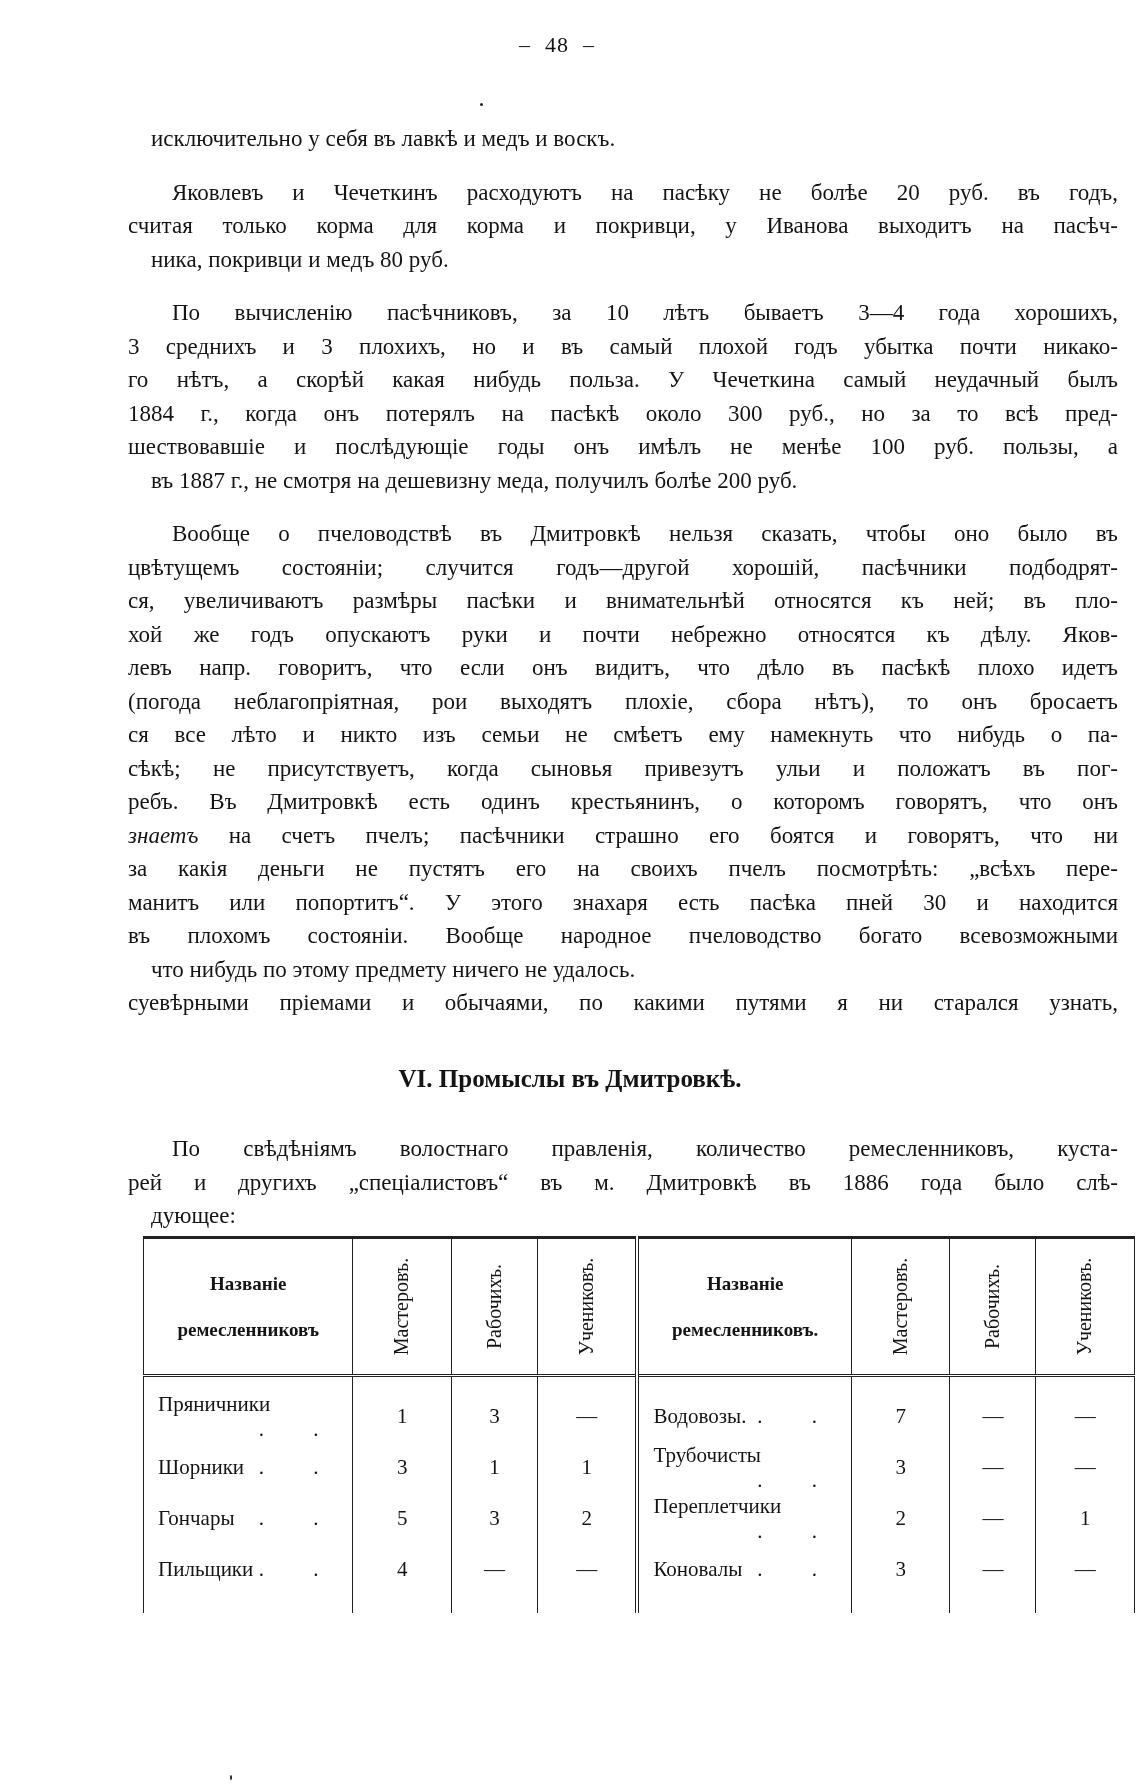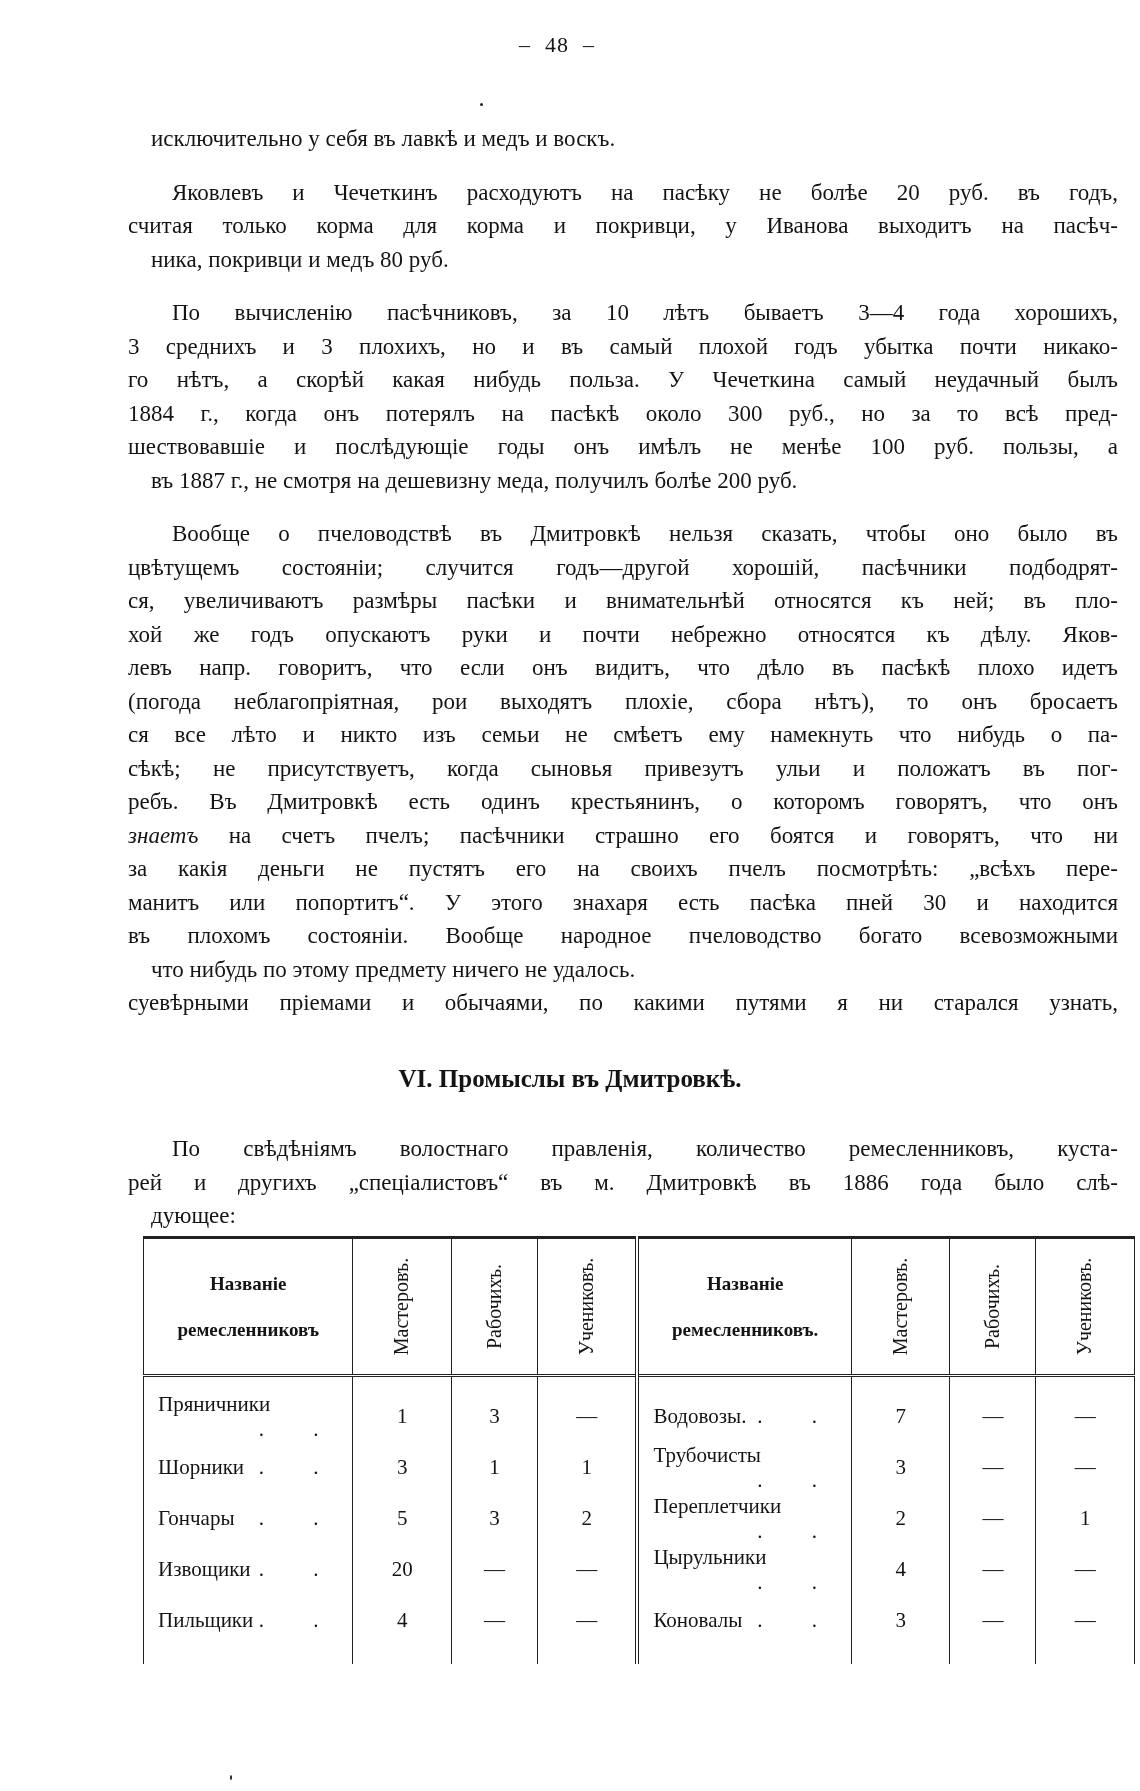--- a/index.html
+++ b/index.html
@@ -127,30 +127,20 @@
         <td class="nm"><span>Гончары</span><span class="dots">. .</span></td>
         <td>5</td>
         <td>3</td>
         <td class="dbl">2</td>
         <td class="nm"><span>Переплетчики</span><span class="dots">. .</span></td>
         <td>2</td>
         <td>—</td>
         <td>1</td>
       </tr>
       <tr>
-        <td class="nm"><span>Извощики</span><span class="dots">. .</span></td>
-        <td>20</td>
-        <td>—</td>
-        <td class="dbl">—</td>
-        <td class="nm"><span>Цырульники</span><span class="dots">. .</span></td>
-        <td>4</td>
-        <td>—</td>
-        <td>—</td>
-      </tr>
-      <tr>
         <td class="nm"><span>Пильщики</span><span class="dots">. .</span></td>
         <td>4</td>
         <td>—</td>
         <td class="dbl">—</td>
         <td class="nm"><span>Коновалы</span><span class="dots">. .</span></td>
         <td>3</td>
         <td>—</td>
         <td>—</td>
       </tr>
     </tbody>

